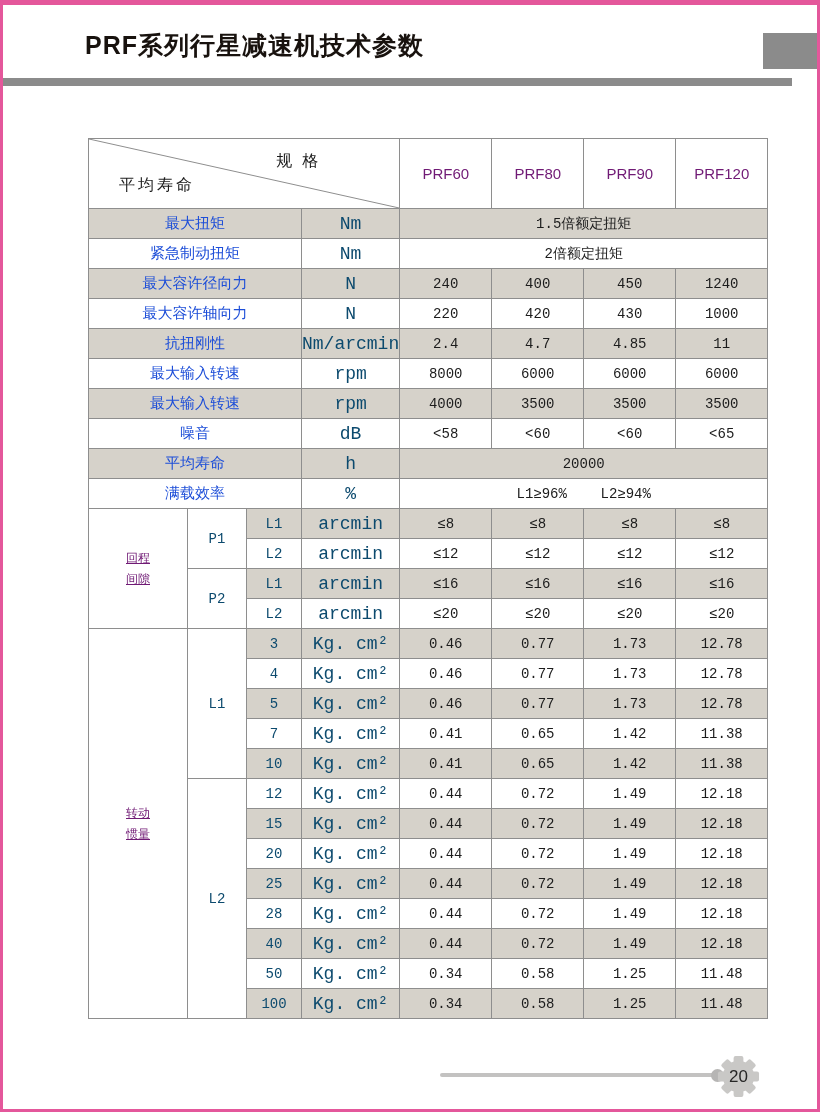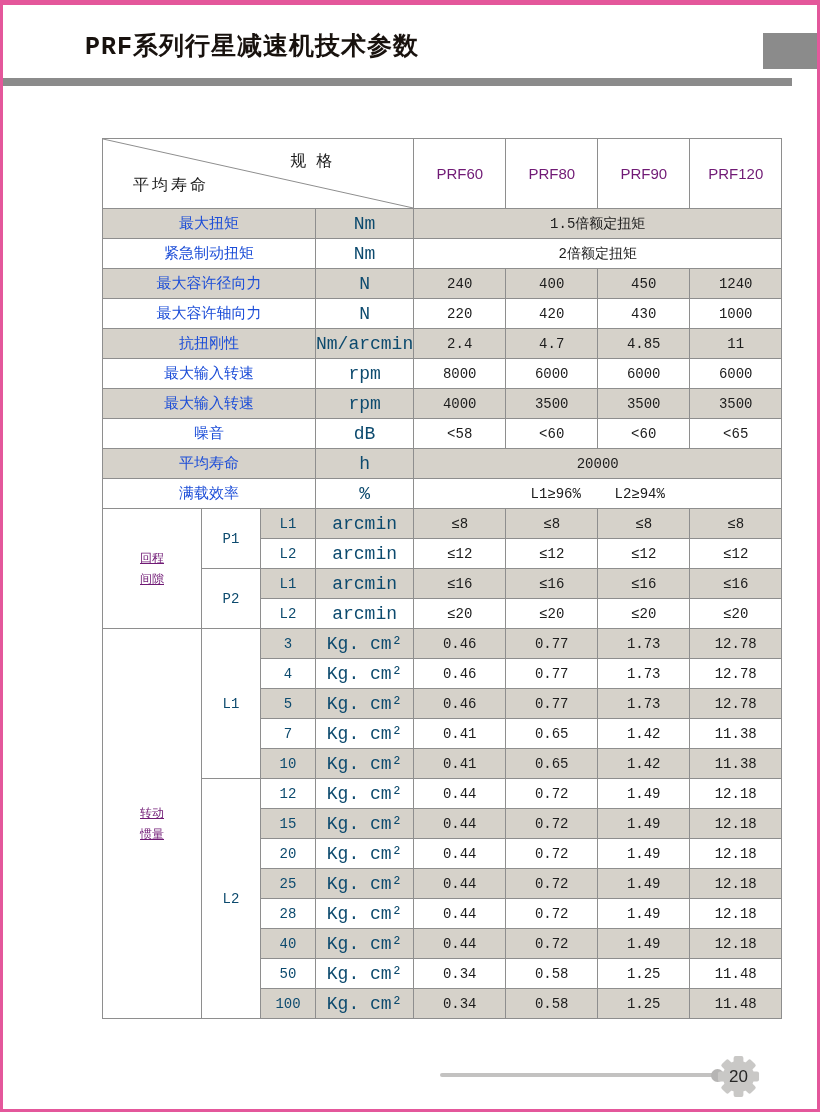--- a/index.html
+++ b/index.html
@@ -1,24 +1,24 @@
 <!DOCTYPE html>
 <html><head>
 <meta charset="utf-8">
 <style>
   html,body{margin:0;padding:0;background:#fff;}
   .page{position:absolute;left:0;top:0;width:820px;height:1112px;box-sizing:border-box;
         border:3px solid #e4579b;border-top-width:5px;background:#fff;
         font-family:"Liberation Sans",sans-serif;overflow:hidden;}
   .title{position:absolute;left:82px;top:24px;font-size:25px;font-weight:bold;color:#18120e;
-         letter-spacing:1px;font-family:Liberation Mono, monospace;}
+         letter-spacing:1px;font-family:Liberation Sans, sans-serif;}
   .corner-block{position:absolute;right:0;top:28px;width:54px;height:36px;background:#8b8b8b;}
   .rule{position:absolute;left:0;top:73px;width:789px;height:8px;background:#8b8b8b;}
 
-  table.spec{position:absolute;left:99px;top:133px;border-collapse:collapse;table-layout:fixed;}
+  table.spec{position:absolute;left:85px;top:133px;border-collapse:collapse;table-layout:fixed;}
   table.spec td{border:1px solid #8e8e8e;text-align:center;vertical-align:middle;
                 padding:0;background:#fff;overflow:hidden;}
   tr.hd{height:70px;}
   tr.r{height:30px;}
   tr.g td{background:#d6d2ca;}
   td.wh{background:#fff !important;}
   .colh{font-family:"Liberation Sans",sans-serif;font-size:15px;color:#701a75;}
   .lb{font-family:"Liberation Serif",serif;font-size:15px;color:#1d4ed8;}
   .un{font-family:"Liberation Mono",monospace;font-size:18px;color:#0c4a6e;}
   .vl{font-family:"Liberation Mono",monospace;font-size:14px;color:#1c1c1c;white-space:pre;}

